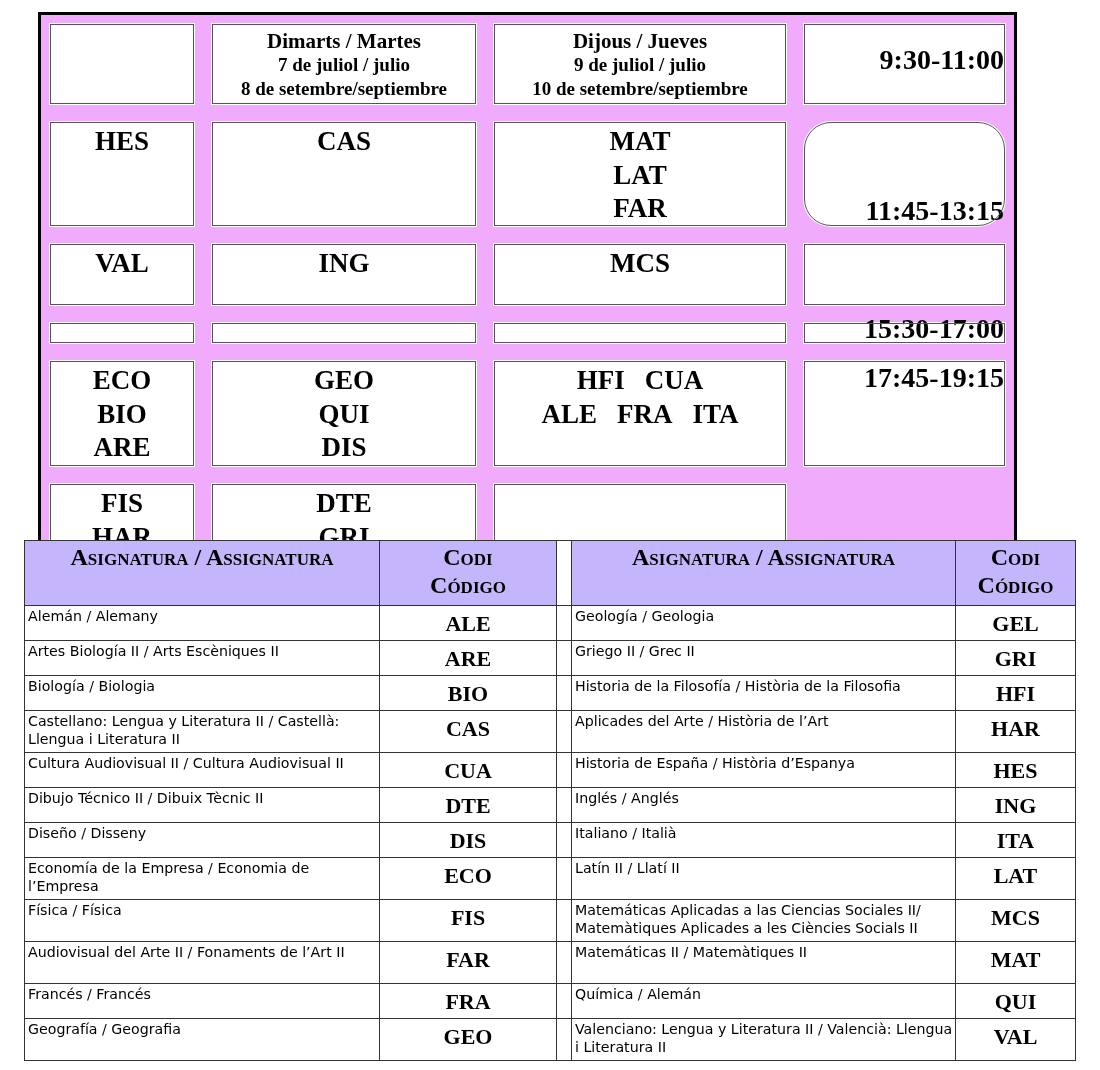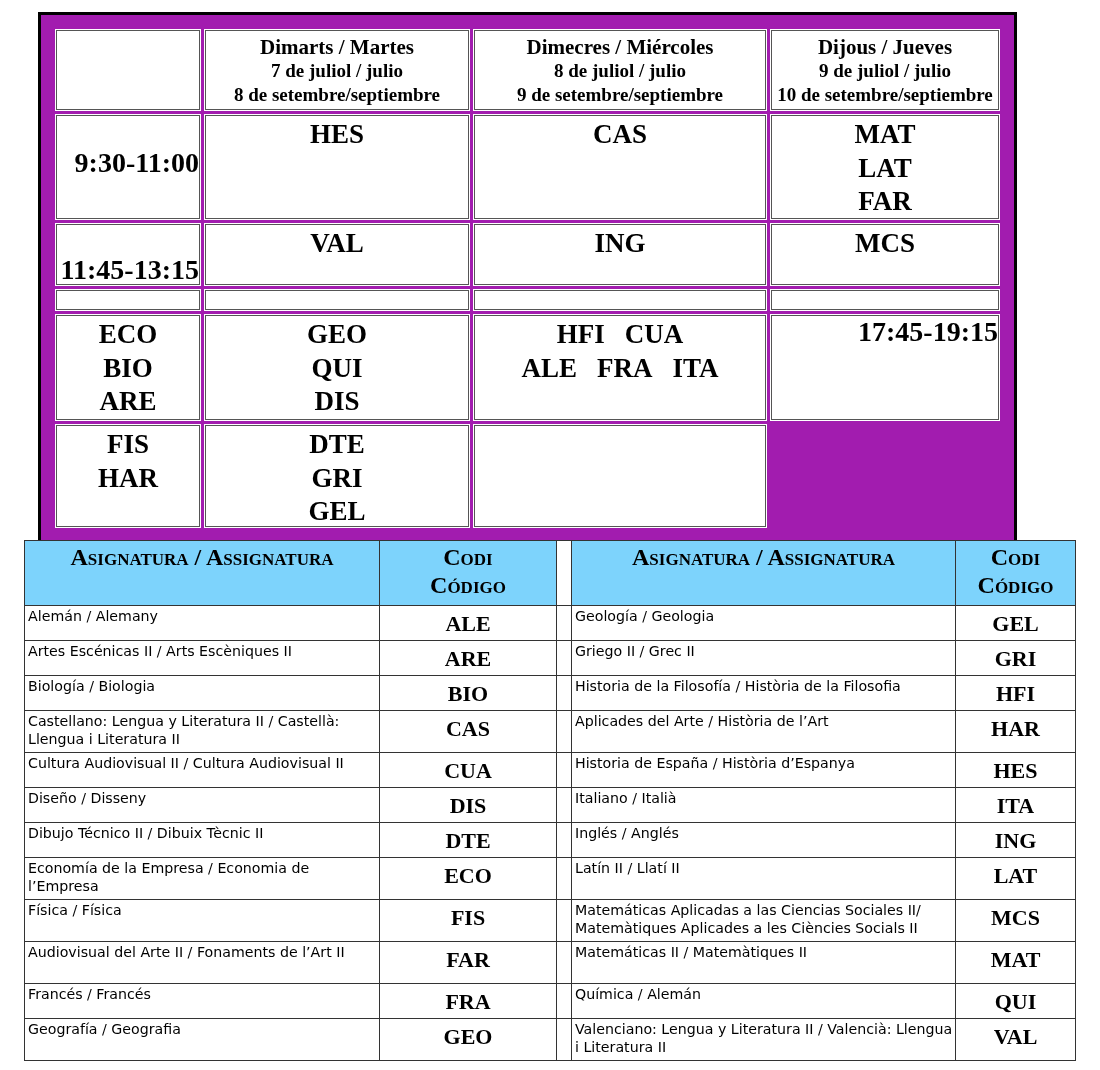--- a/index.html
+++ b/index.html
@@ -8,44 +8,44 @@
   
   .sched {
     position: absolute; left: 38px; top: 12px; width: 979px;
     border: 3px solid #000; box-sizing: border-box;
     background: #fff;
   }
   .sched-grid {
     display: grid;
     grid-template-columns: 146px 266px 294px 1fr;
     grid-template-rows: 82px 106px 63px 22px 107px 104px;
-    gap: 3px; background: #a21caf; padding: 14px;
+    gap: 16px; background: #f0abfc; padding: 8px;
   }
   .sc {
     background: #fff; outline: 1px solid #555; outline-offset: -2px;
     font-weight: bold; text-align: center; box-sizing: border-box;
     position: relative;
   }
   .sc.hdr { font-size: 19px; line-height: 24px; padding-top: 6px; }
   .sc.hdr .l1 { font-size: 21px; }
   .sc.time { font-size: 28px; text-align: right; padding-right: 2px; }
   .sc.codes { font-size: 27px; line-height: 33.5px; padding-top: 4px; }
   .t-mid { display: flex; align-items: center; justify-content: flex-end; padding-bottom: 8px; }
-  .t-bot { display: flex; align-items: flex-end; justify-content: flex-end; padding-bottom: 0; }
+  .t-bot { display: flex; align-items: flex-end; justify-content: flex-end; padding-bottom: 0; border-radius: 28px; }
   .t-top { display: flex; align-items: flex-start; justify-content: flex-end; padding-top: 2px; }
   .codes .line span + span { margin-left: 20px; }
 
   
   .legend {
     position: absolute; left: 24px; top: 540px; width: 1051px;
     border-collapse: collapse; table-layout: fixed;
   }
   .legend td, .legend th { border: 1.5px solid #333; box-sizing: border-box; }
   .legend th {
-    background: #7dd3fc; font-family: "Liberation Serif", serif; font-weight: bold;
+    background: #c4b5fd; font-family: "Liberation Serif", serif; font-weight: bold;
     font-variant: small-caps; font-size: 24px; line-height: 28px; vertical-align: top; padding: 2px 2px 6px;
   }
   .legend td.name {
     font-family: "DejaVu Sans", sans-serif; font-size: 14.2px; line-height: 18px;
     vertical-align: top; padding: 1px 2px 1px 3px;
   }
   .legend td.code {
     font-family: "Liberation Serif", serif; font-weight: bold; font-size: 22px;
     text-align: center; vertical-align: top; padding-top: 5px;
   }
@@ -59,25 +59,20 @@
 <div class="sched">
   <div class="sched-grid">
 
     <div class="sc hdr"></div>
     <div class="sc hdr">
       <div class="l1">Dimarts / Martes</div>
       <div>7 de juliol / julio</div>
       <div>8 de setembre/septiembre</div>
     </div>
     <div class="sc hdr">
-      <div class="l1">Dimecres / Miércoles</div>
-      <div>8 de juliol / julio</div>
-      <div>9 de setembre/septiembre</div>
-    </div>
-    <div class="sc hdr">
       <div class="l1">Dijous / Jueves</div>
       <div>9 de juliol / julio</div>
       <div>10 de setembre/septiembre</div>
     </div>
 
     <div class="sc time t-mid">9:30-11:00</div>
     <div class="sc codes">
         <div class="line"><span>HES</span></div>
       </div>
     <div class="sc codes">
@@ -98,20 +93,21 @@
       </div>
     <div class="sc codes">
         <div class="line"><span>MCS</span></div>
       </div>
 
     <div class="sc time"></div>
     <div class="sc"></div>
     <div class="sc"></div>
     <div class="sc"></div>
 
+    <div class="sc time t-mid">15:30-17:00</div>
     <div class="sc codes">
         <div class="line"><span>ECO</span></div>
         <div class="line"><span>BIO</span></div>
         <div class="line"><span>ARE</span></div>
       </div>
     <div class="sc codes">
         <div class="line"><span>GEO</span></div>
         <div class="line"><span>QUI</span></div>
         <div class="line"><span>DIS</span></div>
       </div>
@@ -159,21 +155,21 @@
   </thead>
   <tbody id="legend-body">
       <tr class="row">
         <td class="name">Alemán / Alemany</td>
         <td class="code">ALE</td>
         <td class="gap"></td>
         <td class="name">Geología / Geologia</td>
         <td class="code">GEL</td>
       </tr>
       <tr class="row">
-        <td class="name">Artes Escénicas II / Arts Escèniques II</td>
+        <td class="name">Artes Biología II / Arts Escèniques II</td>
         <td class="code">ARE</td>
         <td class="gap"></td>
         <td class="name">Griego II / Grec II</td>
         <td class="code">GRI</td>
       </tr>
       <tr class="row">
         <td class="name">Biología / Biologia</td>
         <td class="code">BIO</td>
         <td class="gap"></td>
         <td class="name">Historia de la Filosofía / Història de la Filosofia</td>
@@ -187,33 +183,33 @@
         <td class="code">HAR</td>
       </tr>
       <tr class="row">
         <td class="name">Cultura Audiovisual II / Cultura Audiovisual II</td>
         <td class="code">CUA</td>
         <td class="gap"></td>
         <td class="name">Historia de España / Història d’Espanya</td>
         <td class="code">HES</td>
       </tr>
       <tr class="row">
+        <td class="name">Dibujo Técnico II / Dibuix Tècnic II</td>
+        <td class="code">DTE</td>
+        <td class="gap"></td>
+        <td class="name">Inglés / Anglés</td>
+        <td class="code">ING</td>
+      </tr>
+      <tr class="row">
         <td class="name">Diseño / Disseny</td>
         <td class="code">DIS</td>
         <td class="gap"></td>
         <td class="name">Italiano / Italià</td>
         <td class="code">ITA</td>
       </tr>
-      <tr class="row">
-        <td class="name">Dibujo Técnico II / Dibuix Tècnic II</td>
-        <td class="code">DTE</td>
-        <td class="gap"></td>
-        <td class="name">Inglés / Anglés</td>
-        <td class="code">ING</td>
-      </tr>
       <tr class="row tall">
         <td class="name">Economía de la Empresa / Economia de l’Empresa</td>
         <td class="code">ECO</td>
         <td class="gap"></td>
         <td class="name">Latín II / Llatí II</td>
         <td class="code">LAT</td>
       </tr>
       <tr class="row tall">
         <td class="name">Física / Física</td>
         <td class="code">FIS</td>

